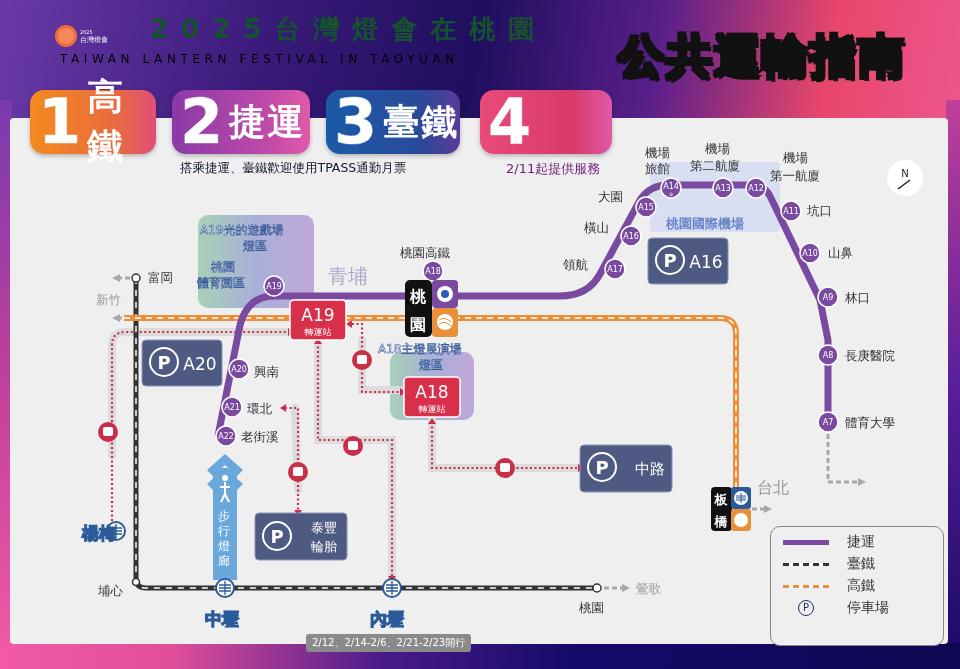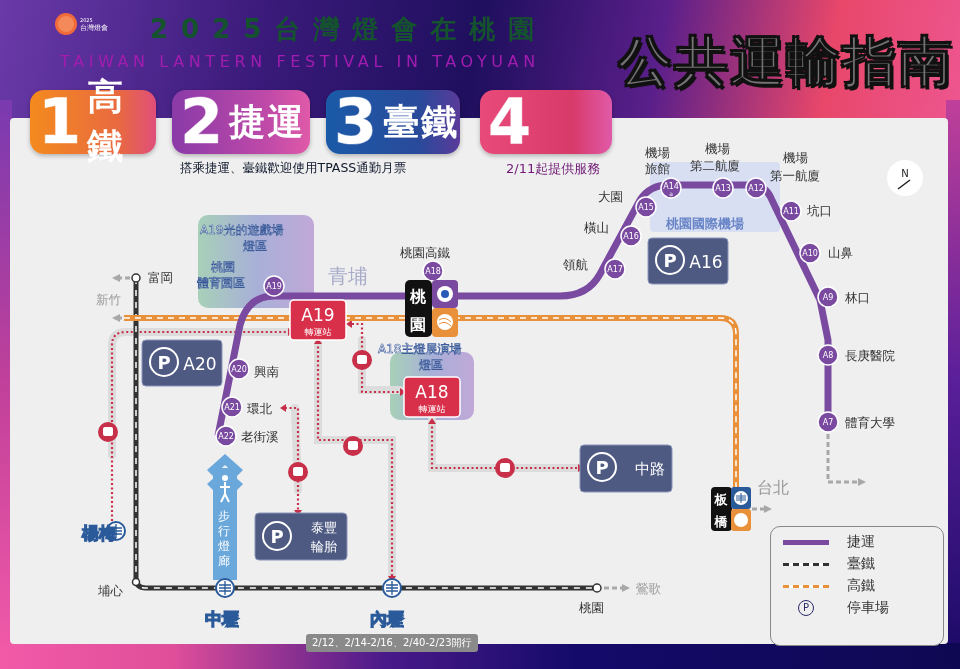--- a/index.html
+++ b/index.html
@@ -3,24 +3,24 @@
 <meta charset="utf-8">
 <style>
   html, body { margin:0; padding:0; }
   body { width:960px; height:669px; overflow:hidden; font-family:"DejaVu Sans", sans-serif;
     background: linear-gradient(100deg, #6a3aa8 0%, #3a1a7a 25%, #1f0f5e 45%, #5a1f8a 62%, #e8476a 78%, #f060a8 100%); position:relative; }
   .bottom-band { position:absolute; left:0; right:0; bottom:0; height:26px;
     background: linear-gradient(90deg, #f25aa8 0%, #e04e9a 18%, #4a1a8a 40%, #140a6a 60%, #0e0852 100%); }
   .left-edge { position:absolute; left:0; top:100px; width:12px; height:560px; background: linear-gradient(180deg,#7a3ab0,#c0409a,#f25aa8); }
   .right-edge { position:absolute; right:0; top:100px; width:14px; height:560px; background: linear-gradient(180deg,#c0409a,#5a1f9a,#1a0a66); }
   .panel { position:absolute; left:10px; top:118px; width:938px; height:526px; background:#efeff0; border-radius:4px; }
-  .header-logo { position:absolute; left:52px; top:8px; width:56px; height:34px; }
+  .header-logo { position:absolute; left:52px; top:20px; width:56px; height:34px; }
   .title-cn { position:absolute; left:150px; top:12px; color:#14532d; font-size:26px; font-weight:bold; letter-spacing:13px; white-space:nowrap; }
-  .title-en { position:absolute; left:60px; top:52px; color:#a21caf; font-size:16px; letter-spacing:4.6px; white-space:nowrap; }
-  .big-title { position:absolute; left:618px; top:26px; font-size:54px; font-weight:normal; color:#737373; white-space:nowrap;
+  .title-en { position:absolute; left:60px; top:52px; color:#000000; font-size:12px; letter-spacing:4.6px; white-space:nowrap; }
+  .big-title { position:absolute; left:618px; top:26px; font-size:46px; font-weight:bold; color:#7f1d1d; white-space:nowrap;
     -webkit-text-stroke: 2px #111; text-shadow: 3px 3px 0 #111, -2px -2px 0 #111, 2px -2px 0 #111, -2px 2px 0 #111; letter-spacing:2px; }
   .tab { position:absolute; top:90px; height:64px; border-radius:14px; color:#fff; display:flex; align-items:center; font-weight:bold; box-shadow: 0 2px 4px rgba(0,0,0,.25); }
   .tab .num { font-size:62px; line-height:60px; margin-left:8px; -webkit-text-stroke:1px rgba(255,255,255,.4); }
   .tab .lbl { font-size:36px; margin-left:6px; letter-spacing:2px; }
   .tab1 { left:30px; width:126px; background: linear-gradient(90deg,#f48a1e,#e86a40 70%,#e04e7a); }
   .tab2 { left:172px; width:138px; background: linear-gradient(90deg,#8a3aa8,#c04aa8 70%,#e05aa8); }
   .tab3 { left:326px; width:134px; background: linear-gradient(90deg,#1a5aa8,#2a4a9a 70%,#5a3a9a); }
   .tab4 { left:480px; width:132px; background: linear-gradient(90deg,#e84a7a,#d83a6a 70%,#e05aa8); }
   .note-tpass { position:absolute; left:180px; top:160px; font-size:12.5px; color:#0f172a; white-space:nowrap; }
   .note-shuttle { position:absolute; left:506px; top:160px; font-size:13px; color:#701a75; white-space:nowrap; }
@@ -367,21 +367,21 @@
     <text x="370" y="625">內壢</text>
   </g>
   <g font-size="12" fill="#fff">
     <text x="218" y="520">步</text>
       <text x="218" y="535">行</text>
       <text x="218" y="550">燈</text>
       <text x="218" y="565">廊</text>
   </g>
 </svg>
 
-<div class="sched">2/12、2/14-2/16、2/40-2/23開行</div>
+<div class="sched">2/12、2/14-2/6、2/21-2/23開行</div>
 
 <div class="legend">
   <div class="leg-row" style="top:4px">
     <div class="leg-sym">
         <div style="width:46px;height:5px;background:#7a4aa0"></div>
       </div>
     <div class="leg-lbl">捷運</div>
   </div>
   <div class="leg-row" style="top:26px">
     <div class="leg-sym">

